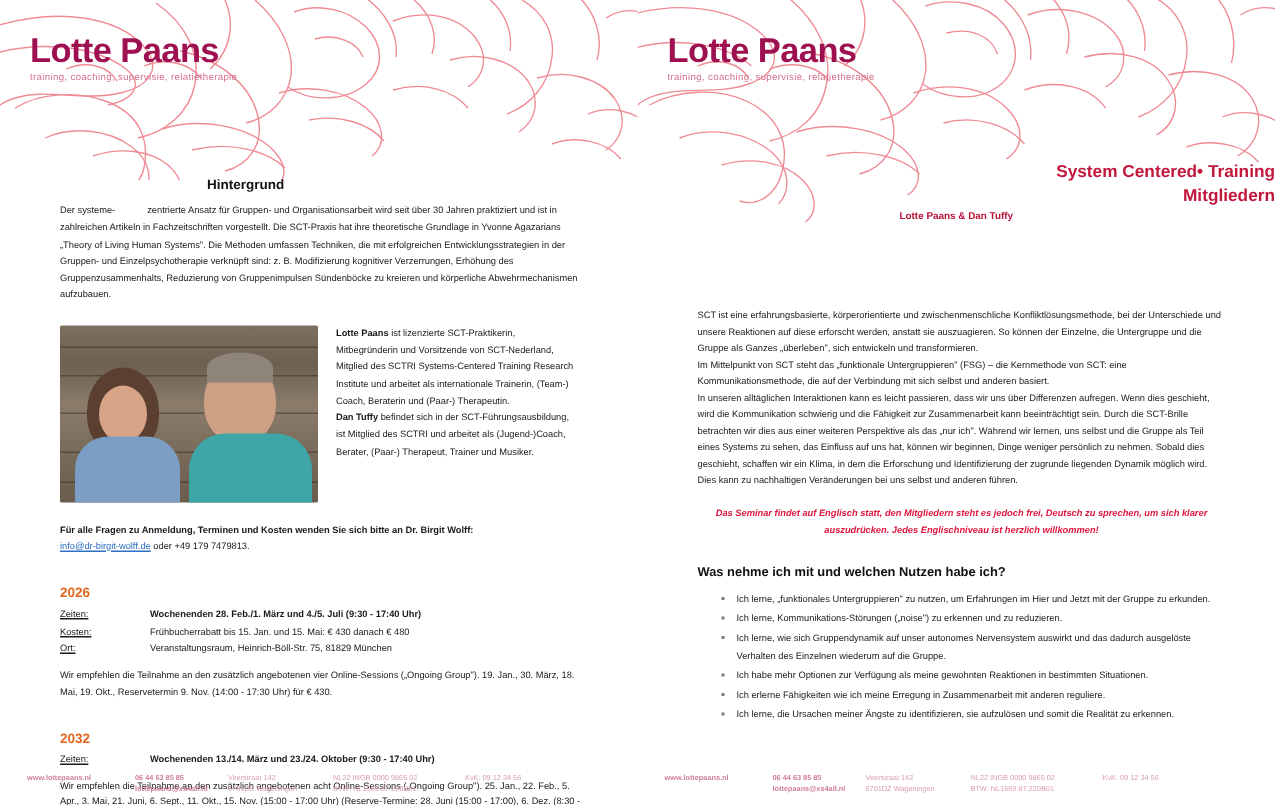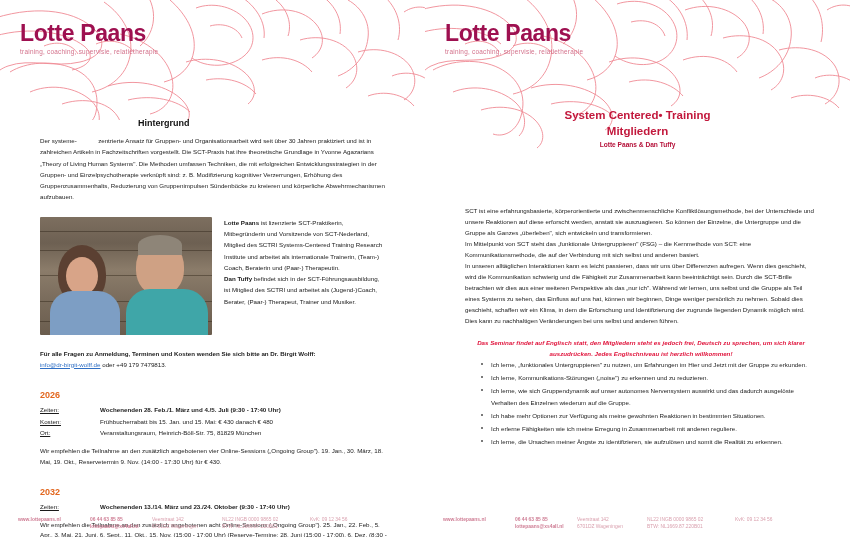--- a/index.html
+++ b/index.html
@@ -54,21 +54,21 @@
   .year{color:#e2671f;font-weight:700;font-size:9px;margin-top:20px;margin-bottom:5px;}
   table.dates{border-collapse:collapse;font-size:6.2px;color:#1a1a1a;line-height:1.7;}
   table.dates td{padding:0 0 1px 0;vertical-align:top;}
   table.dates td.k{width:60px;text-decoration:underline;}
   table.dates td.v{font-weight:400;}
   table.dates td.v.b{font-weight:700;}
   .note{font-size:6.2px;line-height:1.72;color:#1a1a1a;margin-top:6px;}
 
   
   .rp-title{
-    position:absolute;left:0;right:0;top:108px;text-align:center;
+    position:absolute;left:0;right:0;top:108px;text-align:right;
     color:#c2183c;font-weight:700;font-size:11.5px;line-height:1.35;
   }
   .rp-sub{
     position:absolute;left:0;right:0;top:141px;text-align:center;
     color:#b5123a;font-weight:700;font-size:6.6px;
   }
   .rp-body{position:absolute;left:40px;top:205px;width:352px;}
   .rp-body p{font-size:6.2px;line-height:1.78;color:#1a1a1a;margin:0;}
   .redital{
     color:#e0143c;font-style:italic;font-weight:700;font-size:6.2px;
@@ -270,20 +270,21 @@
     </div>
     <div class="rp-sub">Lotte Paans &amp; Dan Tuffy</div>
 
     <div class="rp-body">
       <p>SCT ist eine erfahrungsbasierte, körperorientierte und zwischenmenschliche Konfliktlösungsmethode, bei der Unterschiede und unsere Reaktionen auf diese erforscht werden, anstatt sie auszuagieren. So können der Einzelne, die Untergruppe und die Gruppe als Ganzes „überleben", sich entwickeln und transformieren.</p>
       <p>Im Mittelpunkt von SCT steht das „funktionale Untergruppieren" (FSG) – die Kernmethode von SCT: eine Kommunikationsmethode, die auf der Verbindung mit sich selbst und anderen basiert.</p>
       <p>In unseren alltäglichen Interaktionen kann es leicht passieren, dass wir uns über Differenzen aufregen. Wenn dies geschieht, wird die Kommunikation schwierig und die Fähigkeit zur Zusammenarbeit kann beeinträchtigt sein. Durch die SCT-Brille betrachten wir dies aus einer weiteren Perspektive als das „nur ich". Während wir lernen, uns selbst und die Gruppe als Teil eines Systems zu sehen, das Einfluss auf uns hat, können wir beginnen, Dinge weniger persönlich zu nehmen. Sobald dies geschieht, schaffen wir ein Klima, in dem die Erforschung und Identifizierung der zugrunde liegenden Dynamik möglich wird. Dies kann zu nachhaltigen Veränderungen bei uns selbst und anderen führen.</p>
 
       <div class="redital">Das Seminar findet auf Englisch statt, den Mitgliedern steht es jedoch frei, Deutsch zu sprechen, um sich klarer auszudrücken. Jedes Englischniveau ist herzlich willkommen!</div>
 
+      <h3 class="rq">Was nehme ich mit und welchen Nutzen habe ich?</h3>
       <ul class="bl">
         <li>Ich lerne, „funktionales Untergruppieren" zu nutzen, um Erfahrungen im Hier und Jetzt mit der Gruppe zu erkunden.</li>
         <li>Ich lerne, Kommunikations-Störungen („noise") zu erkennen und zu reduzieren.</li>
         <li>Ich lerne, wie sich Gruppendynamik auf unser autonomes Nervensystem auswirkt und das dadurch ausgelöste Verhalten des Einzelnen wiederum auf die Gruppe.</li>
         <li>Ich habe mehr Optionen zur Verfügung als meine gewohnten Reaktionen in bestimmten Situationen.</li>
         <li>Ich erlerne Fähigkeiten wie ich meine Erregung in Zusammenarbeit mit anderen reguliere.</li>
         <li>Ich lerne, die Ursachen meiner Ängste zu identifizieren, sie aufzulösen und somit die Realität zu erkennen.</li>
       </ul>
     </div>
 

